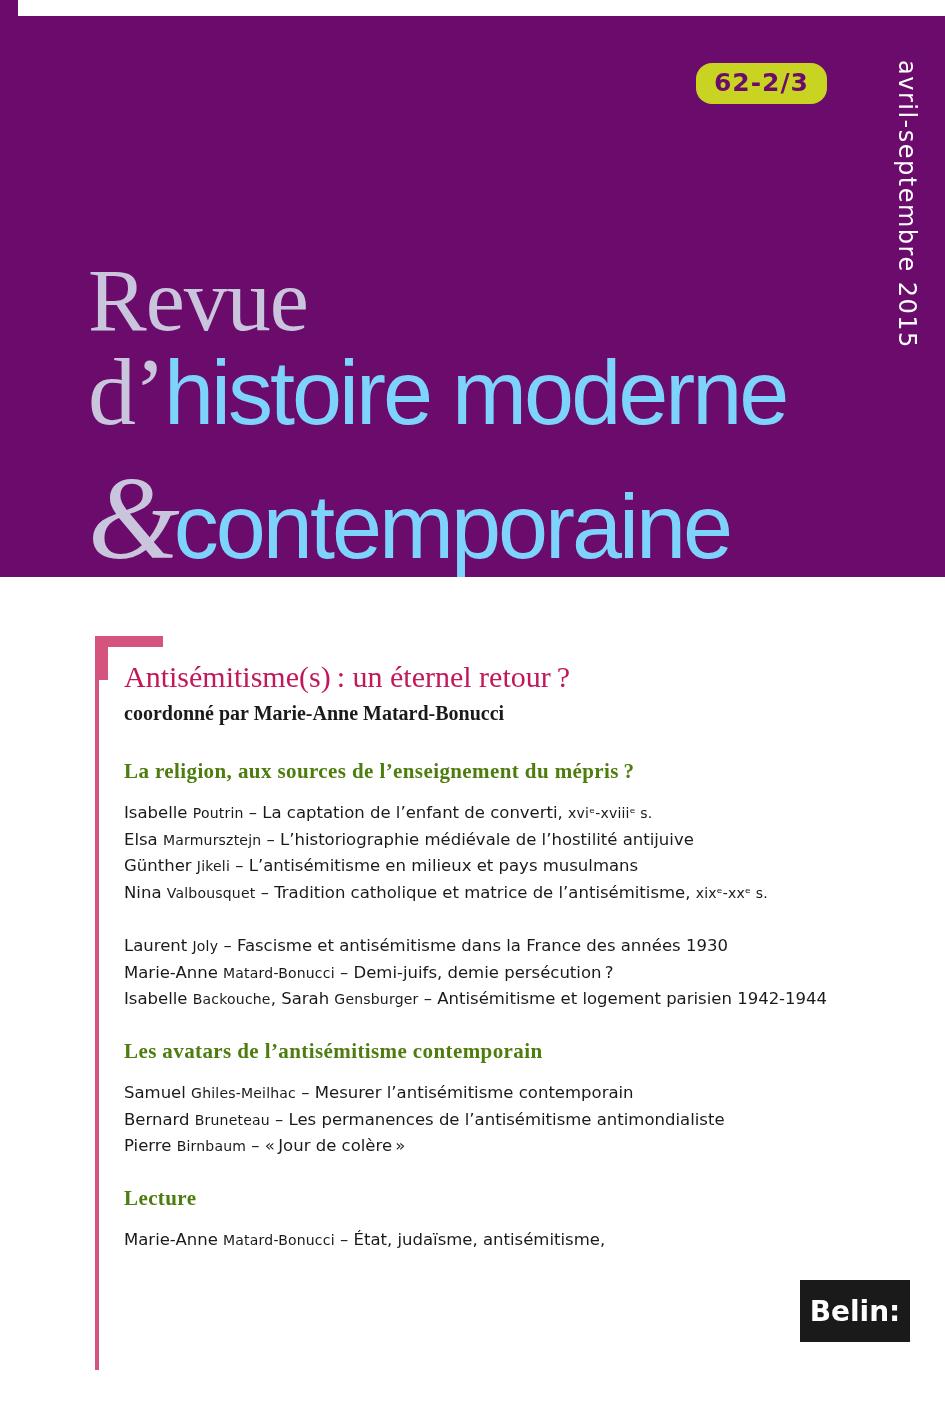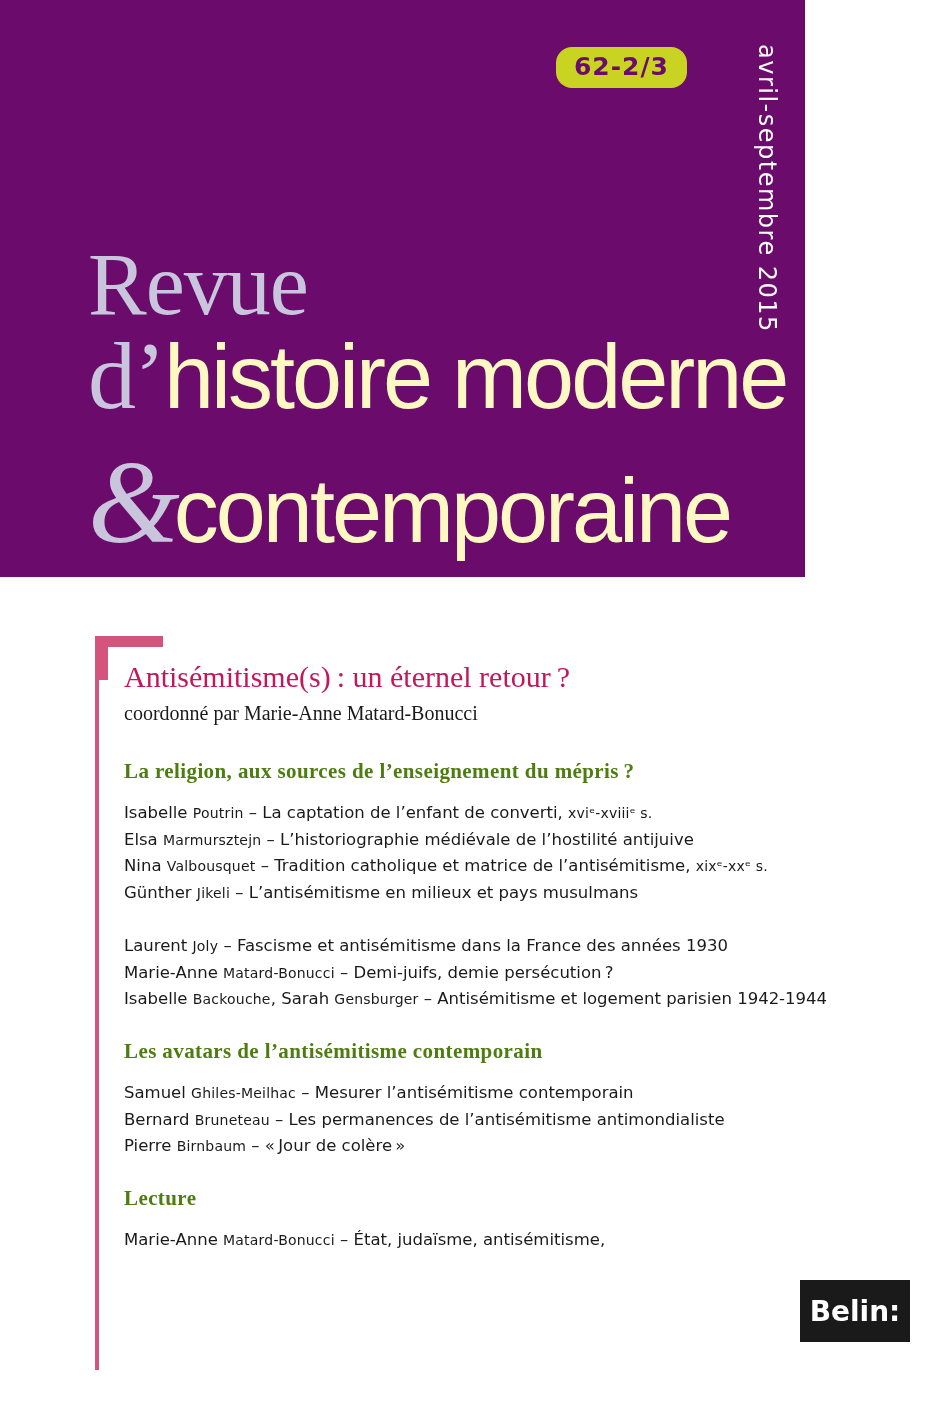--- a/index.html
+++ b/index.html
@@ -11,22 +11,22 @@
     width: 945px;
     height: 1414px;
     font-family: "Liberation Sans", sans-serif;
     position: relative;
     overflow: hidden;
   }
 
   
   .cover-top {
     position: absolute;
-    left: 0; top: 0;
-    width: 805px;
+    left: 0; top: 16px;
+    width: 945px;
     height: 577px;
     background: #6b0b6b;
   }
   .left-stripe {
     position: absolute;
     left: 0; top: 0;
     width: 18px;
     height: 1414px;
     background: #6b0b6b;
   }
@@ -77,21 +77,21 @@
     margin-top: -6px;
     white-space: nowrap;
   }
   .mh-d {
     color: #c8c5dd;
     font-family: "Liberation Serif", serif;
     font-size: 96px;
     letter-spacing: -2px;
   }
   .mh-green {
-    color: #fef9c3;
+    color: #7dd3fc;
     font-family: "Liberation Sans", sans-serif;
     font-size: 90px;
     font-weight: normal;
     letter-spacing: -3px;
     text-align: center;
   }
   .mh-line3 {
     position: relative;
     margin-top: 4px;
     white-space: nowrap;
@@ -157,20 +157,21 @@
     font-size: 30px;
     font-weight: normal;
     margin: 0 0 8px 0;
     letter-spacing: 0px;
   }
   .dossier-sub {
     color: #1a1a1a;
     font-family: "Liberation Serif", serif;
     font-size: 20px;
     margin: 0 0 34px 0;
+    font-weight: bold;
   }
 
   .section {
     margin-bottom: 26px;
   }
   .section-head {
     color: #4d7c0f;
     font-family: "Liberation Serif", serif;
     font-size: 21px;
     margin: 0 0 16px 0;
@@ -242,25 +243,25 @@
 
   <div class="section">
     <h2 class="section-head">La religion, aux sources de l’enseignement du mépris ?</h2>
     <p class="entry">
       <span>Isabelle </span><span class="sc">Poutrin</span><span> – La captation de l’enfant de converti, </span><span class="sc">xviᵉ-xviiiᵉ s.</span>
     </p>
     <p class="entry">
       <span>Elsa </span><span class="sc">Marmursztejn</span><span> – L’historiographie médiévale de l’hostilité antijuive</span><span class="sc"></span>
     </p>
     <p class="entry">
+      <span>Günther </span><span class="sc">Jikeli</span><span> – L’antisémitisme en milieux et pays musulmans</span><span class="sc"></span>
+    </p>
+    <p class="entry">
       <span>Nina </span><span class="sc">Valbousquet</span><span> – Tradition catholique et matrice de l’antisémitisme, </span><span class="sc">xixᵉ-xxᵉ s.</span>
     </p>
-    <p class="entry">
-      <span>Günther </span><span class="sc">Jikeli</span><span> – L’antisémitisme en milieux et pays musulmans</span><span class="sc"></span>
-    </p>
   </div>
 
   <div class="section">
     <p class="entry">
       <span>Laurent </span><span class="sc">Joly</span><span> – Fascisme et antisémitisme dans la France des années 1930</span>
     </p>
     <p class="entry">
       <span>Marie-Anne </span><span class="sc">Matard-Bonucci</span><span> – Demi-juifs, demie persécution ?</span>
     </p>
     <p class="entry">

